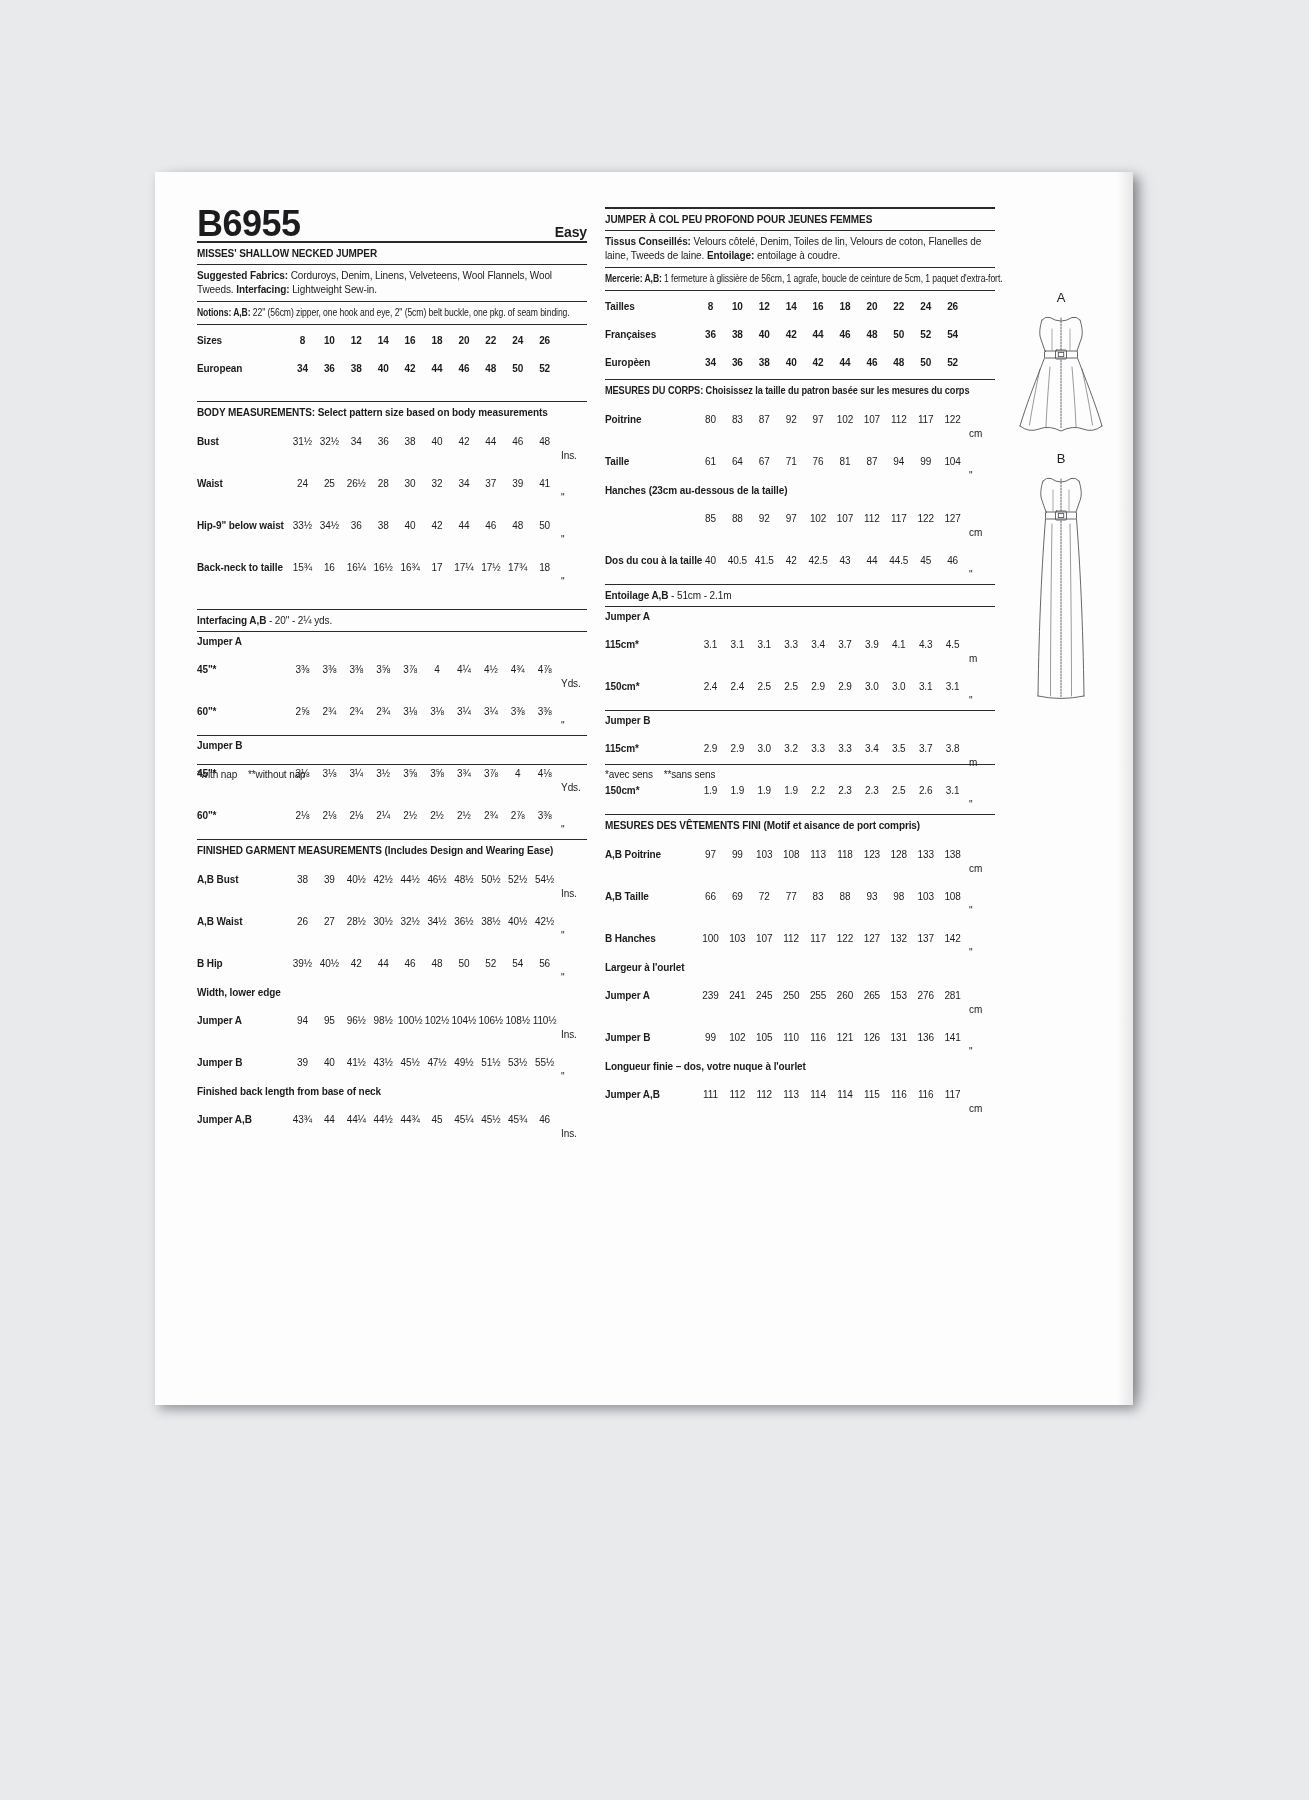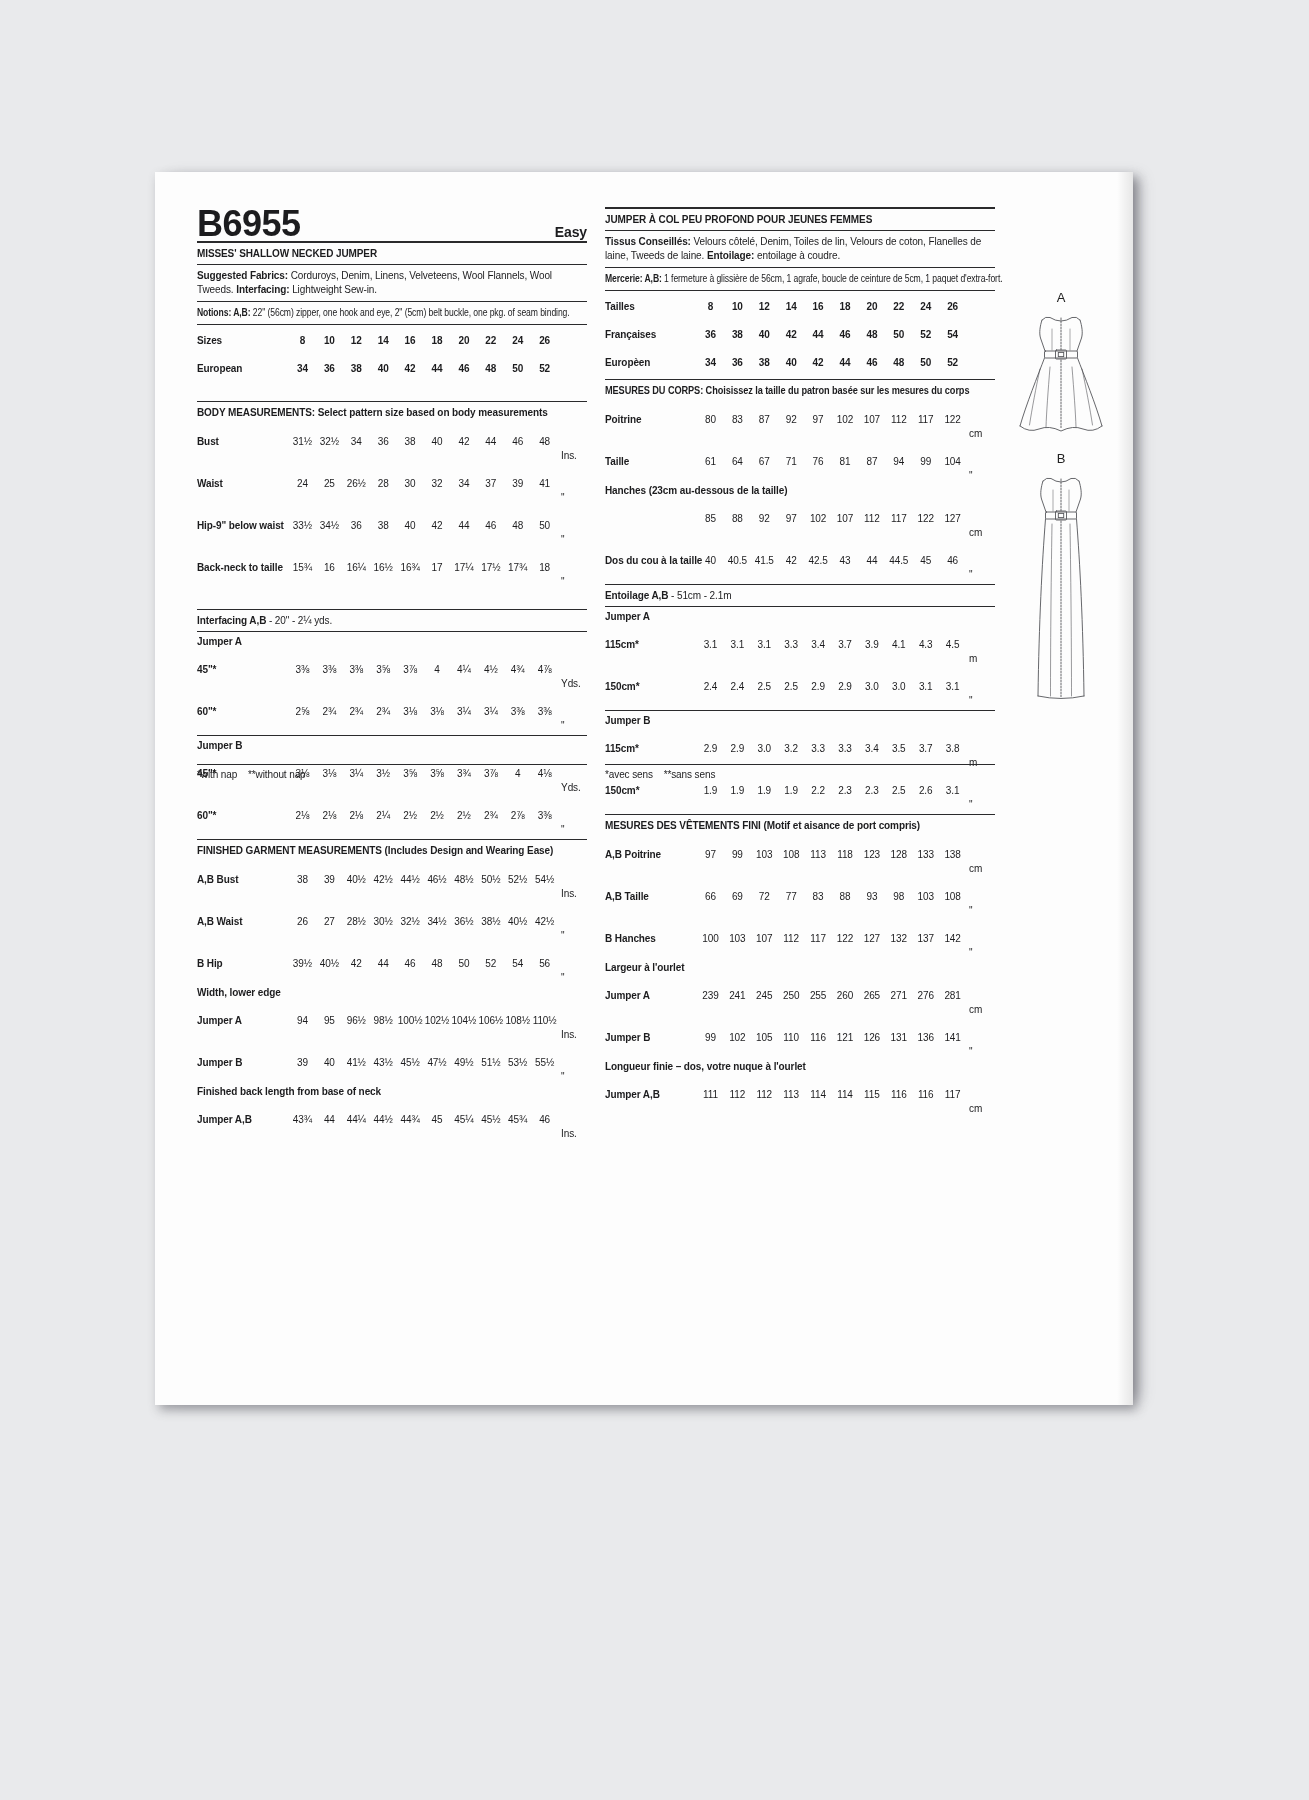--- a/index.html
+++ b/index.html
@@ -560,21 +560,21 @@
           </div>
           <div class="trow">
             <span class="tlabel">Jumper A</span>
             <span class="tval">239</span>
             <span class="tval">241</span>
             <span class="tval">245</span>
             <span class="tval">250</span>
             <span class="tval">255</span>
             <span class="tval">260</span>
             <span class="tval">265</span>
-            <span class="tval">271</span>
+            <span class="tval">153</span>
             <span class="tval">276</span>
             <span class="tval">281</span>
             <span class="tunit">cm</span>
           </div>
           <div class="trow">
             <span class="tlabel">Jumper B</span>
             <span class="tval">99</span>
             <span class="tval">102</span>
             <span class="tval">105</span>
             <span class="tval">110</span>

